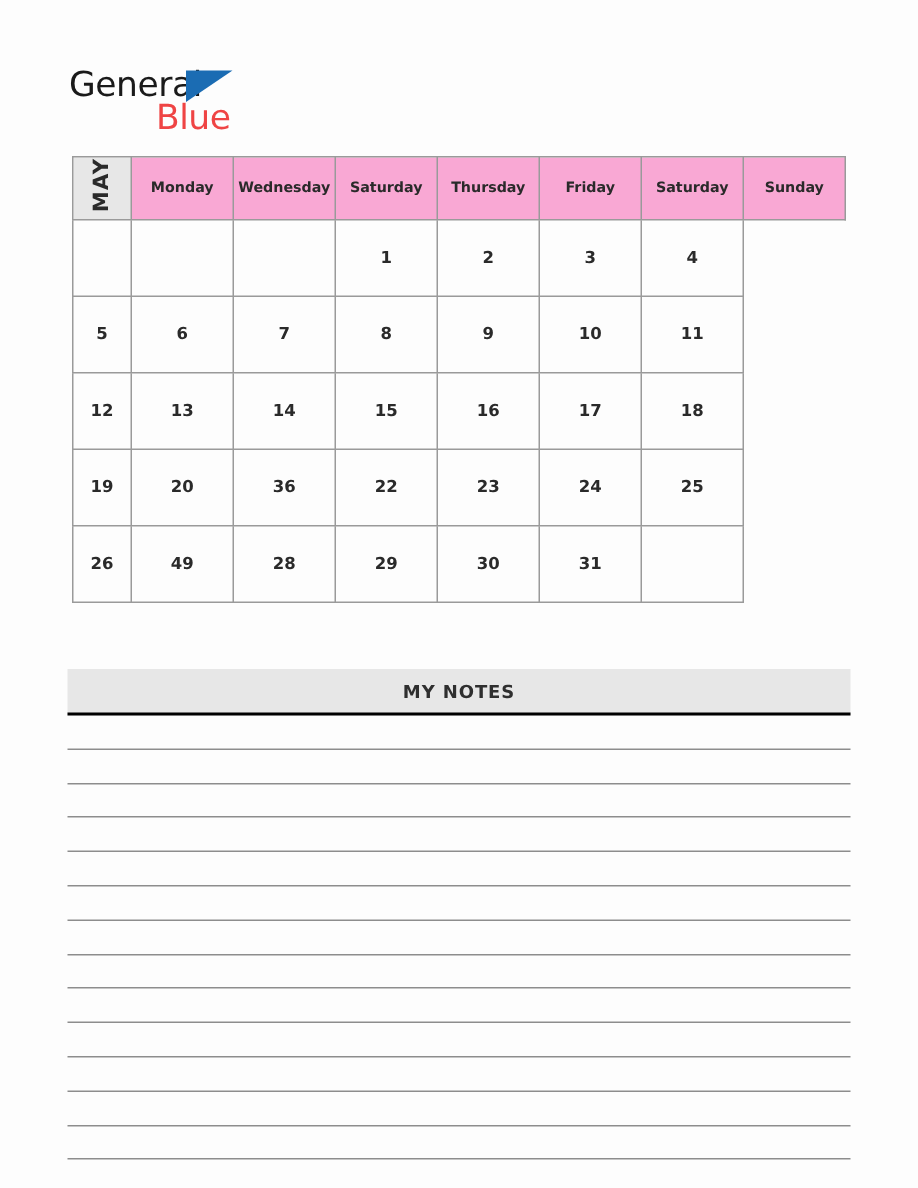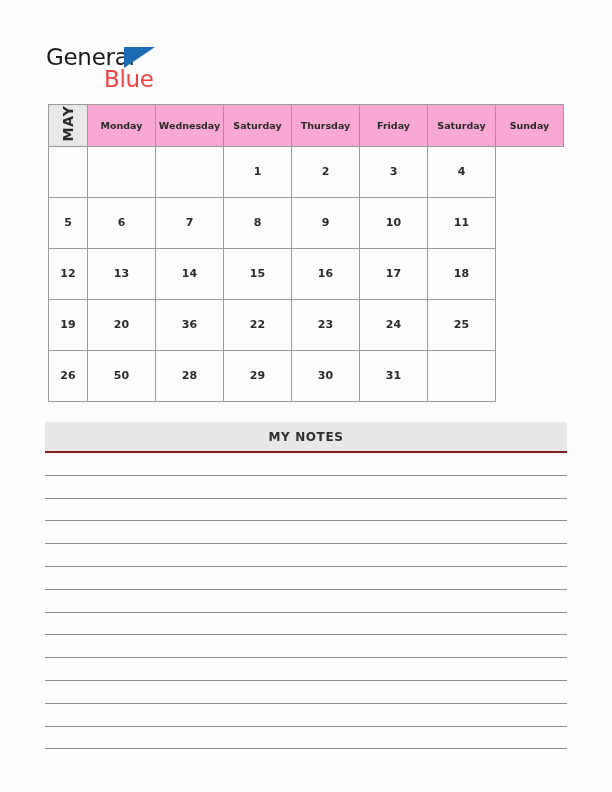--- a/index.html
+++ b/index.html
@@ -123,24 +123,25 @@
   
   .notes {
     position: absolute;
     left: 45px;
     top: 422px;
     width: 522px;
   }
   .notes-head {
     height: 29px;
     background: #e7e7e7;
-    border-bottom: 2px solid #7f1d1d;
+    border-bottom: 2px solid #000000;
     display: flex;
     align-items: center;
     justify-content: center;
+    margin-top: 24px;
   }
   .notes-head-label {
     font-size: 12px;
     font-weight: bold;
     letter-spacing: 0.6px;
     color: #2f2f2f;
   }
   .notes-lines {
     padding-top: 0;
   }
@@ -210,21 +211,21 @@
         <td class="daycell">19</td>
         <td class="daycell">20</td>
         <td class="daycell">36</td>
         <td class="daycell">22</td>
         <td class="daycell">23</td>
         <td class="daycell">24</td>
         <td class="daycell">25</td>
       </tr>
       <tr>
         <td class="daycell">26</td>
-        <td class="daycell">50</td>
+        <td class="daycell">49</td>
         <td class="daycell">28</td>
         <td class="daycell">29</td>
         <td class="daycell">30</td>
         <td class="daycell">31</td>
         <td class="daycell empty"></td>
       </tr>
     </tbody>
   </table>
 </div>
 

